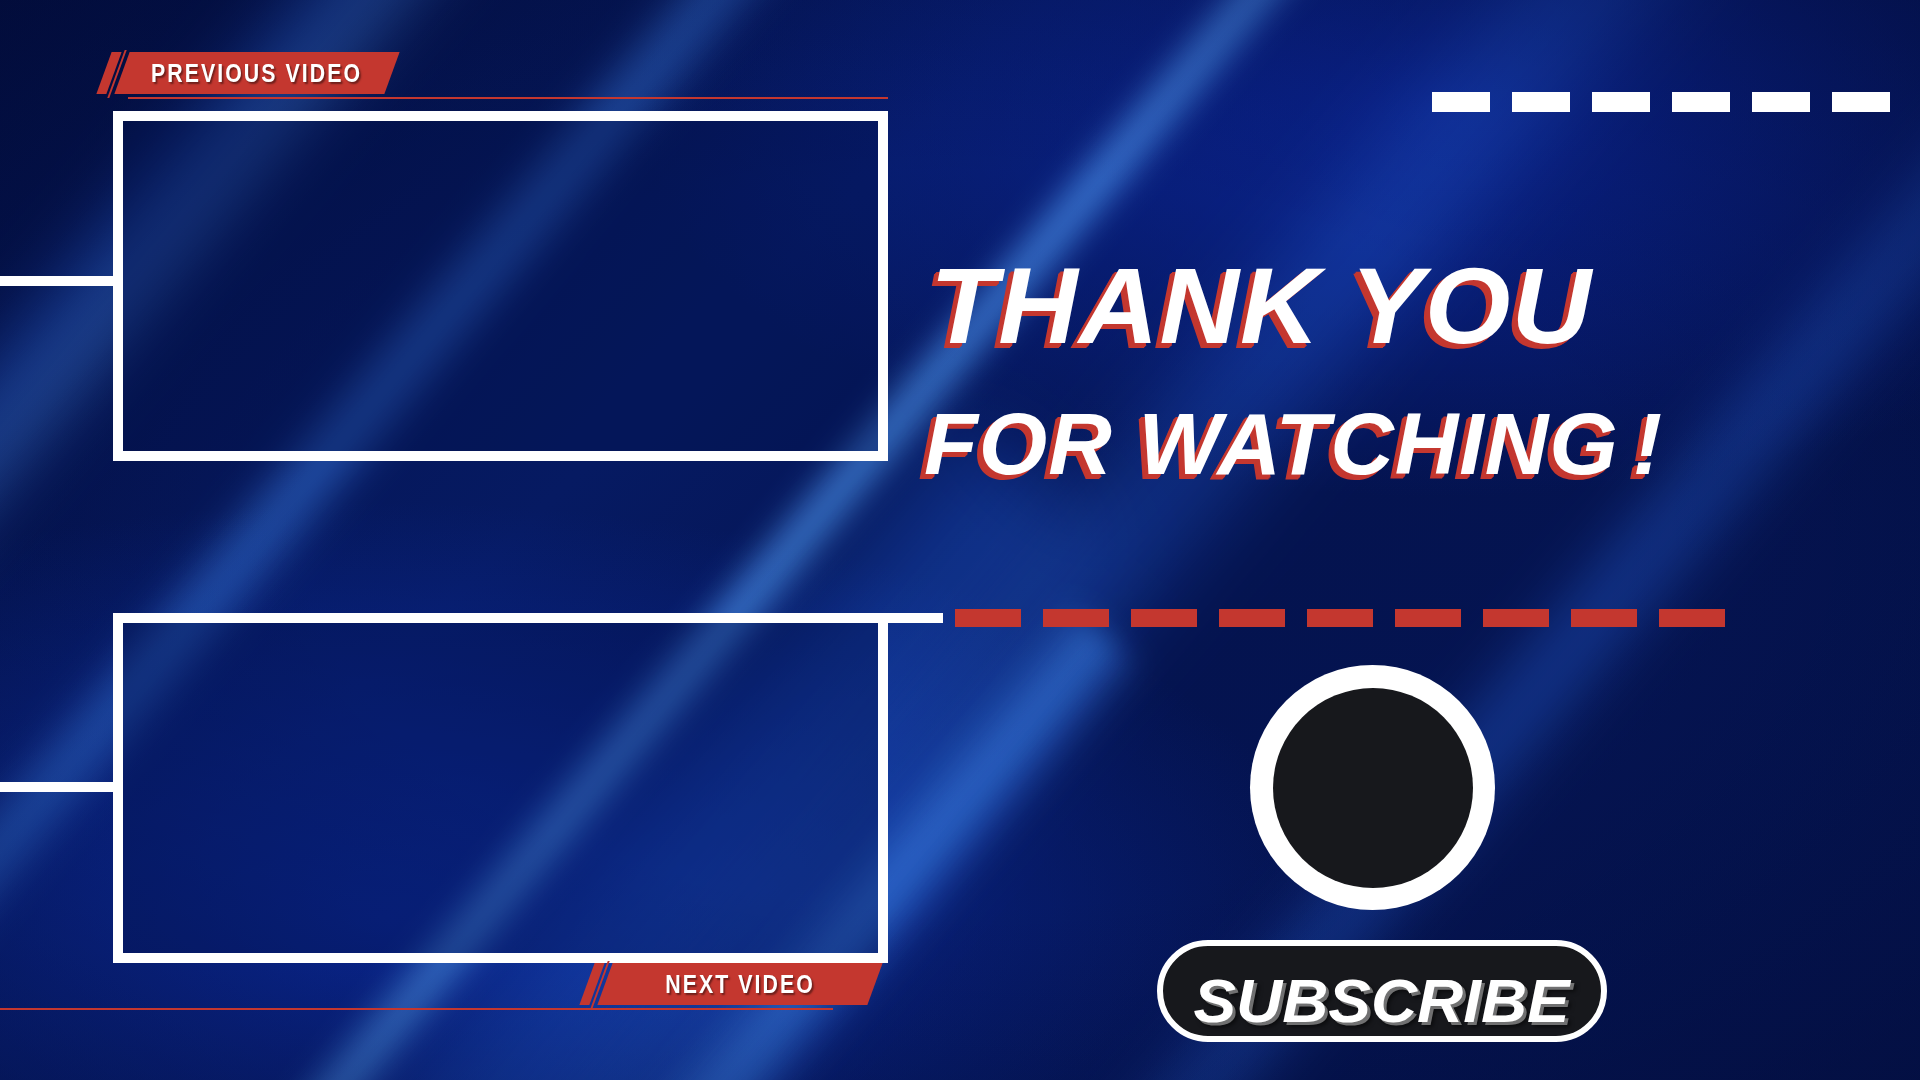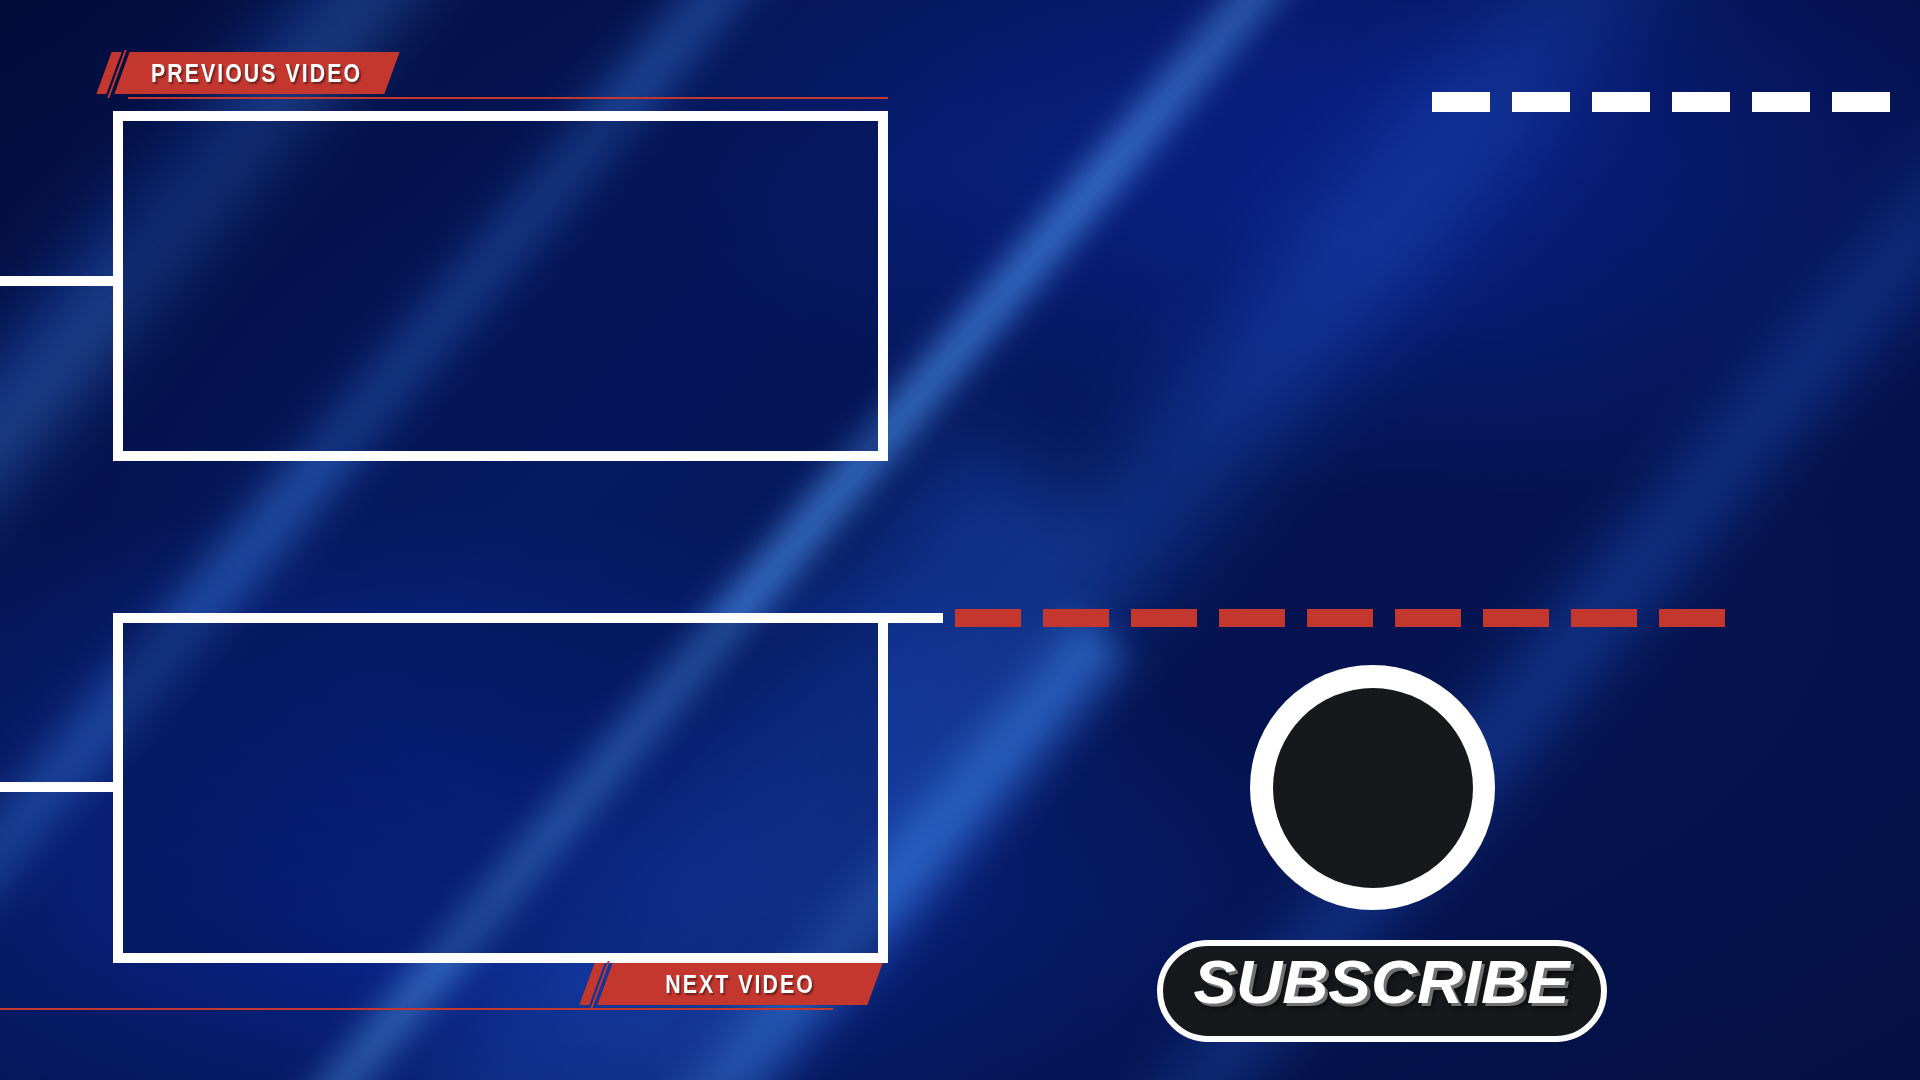--- a/index.html
+++ b/index.html
@@ -234,21 +234,21 @@
     position: absolute;
     left: 1157px;
     top: 940px;
     width: 450px;
     height: 102px;
     border-radius: 52px;
     background: #17181c;
     border: 6px solid #ffffff;
     box-sizing: border-box;
     display: flex;
-    align-items: flex-start;
+    align-items: flex-end;
     justify-content: center;
     cursor: pointer;
   }
   .subscribe-label {
     font-family: "Liberation Sans", sans-serif;
     font-weight: 700;
     font-style: italic;
     font-size: 62px;
     color: #ffffff;
     letter-spacing: 0px;
@@ -307,20 +307,24 @@
     <span class="dash"></span>
     <span class="dash"></span>
     <span class="dash"></span>
     <span class="dash"></span>
     <span class="dash"></span>
     <span class="dash"></span>
     <span class="dash"></span>
     <span class="dash"></span>
   </div>
 
+  <div class="headline">
+    <div class="hl-line hl-1">THANK YOU</div>
+    <div class="hl-line hl-2"><span>FOR WATCHING</span><span class="bang">!</span></div>
+  </div>
 
   <div class="avatar">
     <div class="avatar-inner"></div>
   </div>
 
   <div class="subscribe">
     <span class="subscribe-label">SUBSCRIBE</span>
   </div>
 
 </div>

